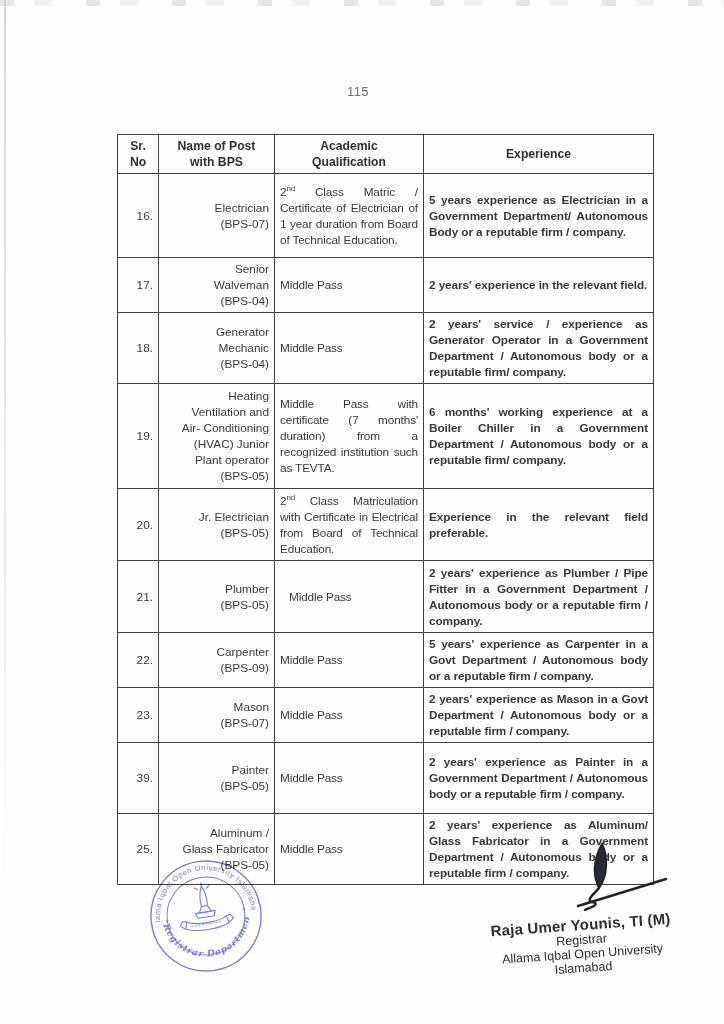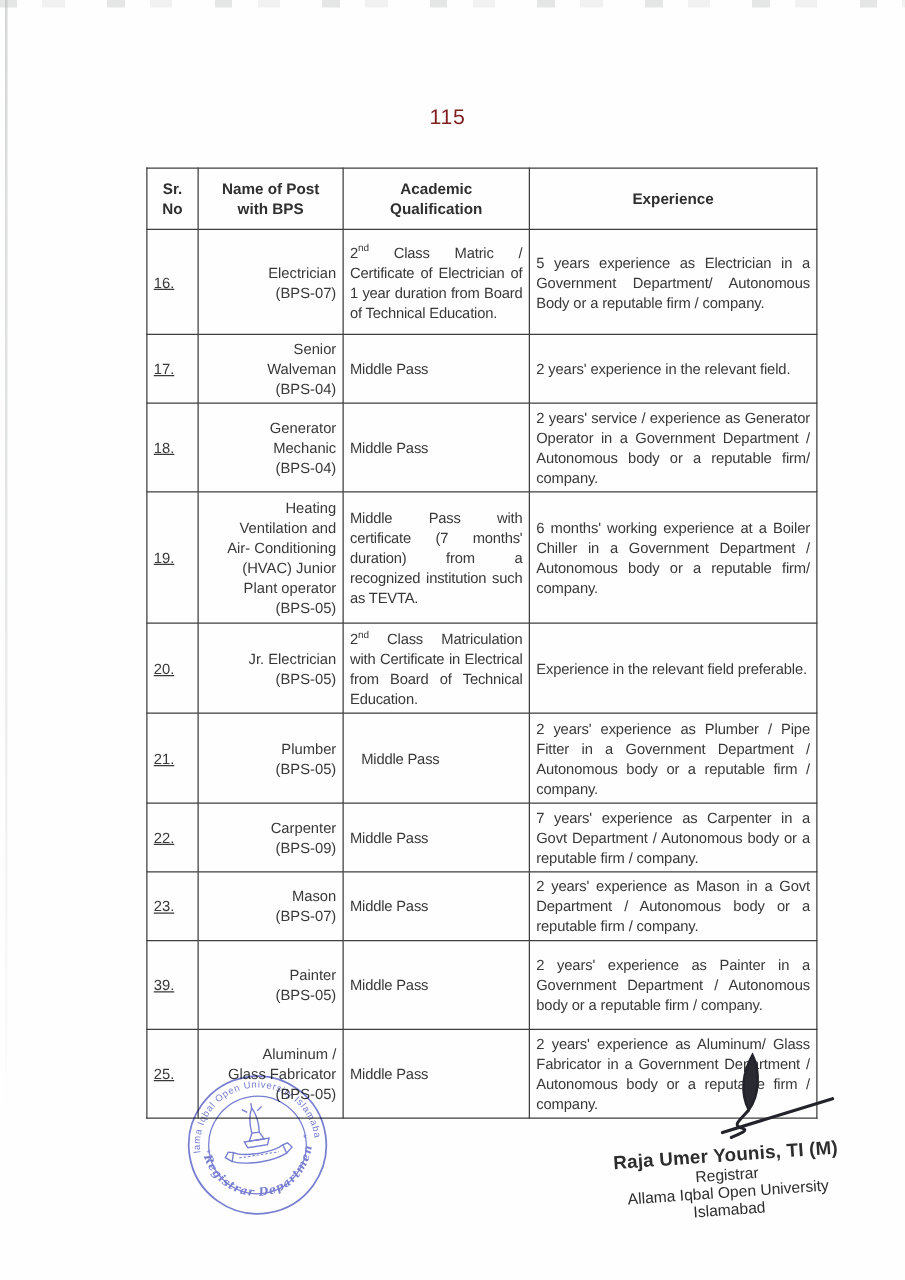--- a/index.html
+++ b/index.html
@@ -17,41 +17,41 @@
       rgba(120,125,122,.18) 34px 52px, rgba(255,255,255,0) 52px 86px);
     opacity:.55;
   }
   .scan-left{
     position:absolute;top:0;left:4px;width:2px;height:900px;
     background:linear-gradient(#b9bdbb 0%,#d9dcda 55%,rgba(230,230,230,0) 100%);
     opacity:.6;
   }
   .page-number{
     position:absolute;top:84px;left:0;width:716px;text-align:center;
-    font-size:17px;letter-spacing:.5px;color:#7f1d1d;
+    font-size:13px;letter-spacing:.5px;color:#737373;
   }
   
   table.doc{
     position:absolute;left:117px;top:134px;width:536px;
     border-collapse:collapse;table-layout:fixed;
     font-size:11.8px;line-height:16px;color:#383838;
   }
   table.doc th, table.doc td{
     border:1px solid #3f3f3f;padding:3px 5px;vertical-align:middle;
     overflow:hidden;
   }
   table.doc{border:1.5px solid #3a3a3a;}
   th{
     font-weight:bold;font-size:12.2px;text-align:center;
     white-space:pre-line;vertical-align:middle;color:#2f2f2f;
   }
-  td.sr{text-align:left;text-decoration:underline;}
+  td.sr{text-align:right;}
   td.post{text-align:right;white-space:pre-line;line-height:16px;}
   td.qual{text-align:justify;letter-spacing:-.15px;padding:3px 4px 3px 5px;}
-  td.exp{text-align:justify;vertical-align:top;letter-spacing:-.1px;padding:3px 6px 3px 7px;}
+  td.exp{text-align:justify;vertical-align:top;letter-spacing:-.1px;padding:3px 6px 3px 7px;font-weight:bold;}
   td.vtop{vertical-align:top;}
   td.qual sup{font-size:8px;vertical-align:super;line-height:0;margin-top:24px;}
   
   .stamp{
     position:absolute;left:146px;top:856px;width:120px;height:120px;
     transform:rotate(-9deg);opacity:.82;mix-blend-mode:multiply;
   }
   .stamp svg{width:100%;height:100%;}
   
   .sig-mark{position:absolute;left:572px;top:842px;width:100px;height:72px;}
@@ -73,21 +73,21 @@
   <div class="page-number">115</div>
 
   <table class="doc">
     <colgroup>
       <col style="width:41px">
         <col style="width:116px">
         <col style="width:149px">
         <col style="width:230px">
     </colgroup>
     <thead>
-      <tr style="height:49px">
+      <tr style="height:39px">
         <th>Sr.
 No</th>
         <th>Name of Post
 with BPS</th>
         <th>Academic
 Qualification</th>
         <th>Experience</th>
       </tr>
     </thead>
     <tbody>
@@ -137,21 +137,21 @@
         <td class="post">Plumber
 (BPS-05)</td>
         <td class="qual vtop" style="padding-left:14px"><span></span><sup></sup><span>Middle Pass</span></td>
         <td class="exp">2 years' experience as Plumber / Pipe Fitter in a Government Department / Autonomous body or a reputable firm / company.</td>
       </tr>
       <tr style="height:52px">
         <td class="sr">22.</td>
         <td class="post">Carpenter
 (BPS-09)</td>
         <td class="qual"><span></span><sup></sup><span>Middle Pass</span></td>
-        <td class="exp">7 years' experience as Carpenter in a Govt Department / Autonomous body or a reputable firm / company.</td>
+        <td class="exp">5 years' experience as Carpenter in a Govt Department / Autonomous body or a reputable firm / company.</td>
       </tr>
       <tr style="height:50px">
         <td class="sr">23.</td>
         <td class="post">Mason
 (BPS-07)</td>
         <td class="qual"><span></span><sup></sup><span>Middle Pass</span></td>
         <td class="exp">2 years' experience as Mason in a Govt Department / Autonomous body or a reputable firm / company.</td>
       </tr>
       <tr style="height:71px">
         <td class="sr">39.</td>

